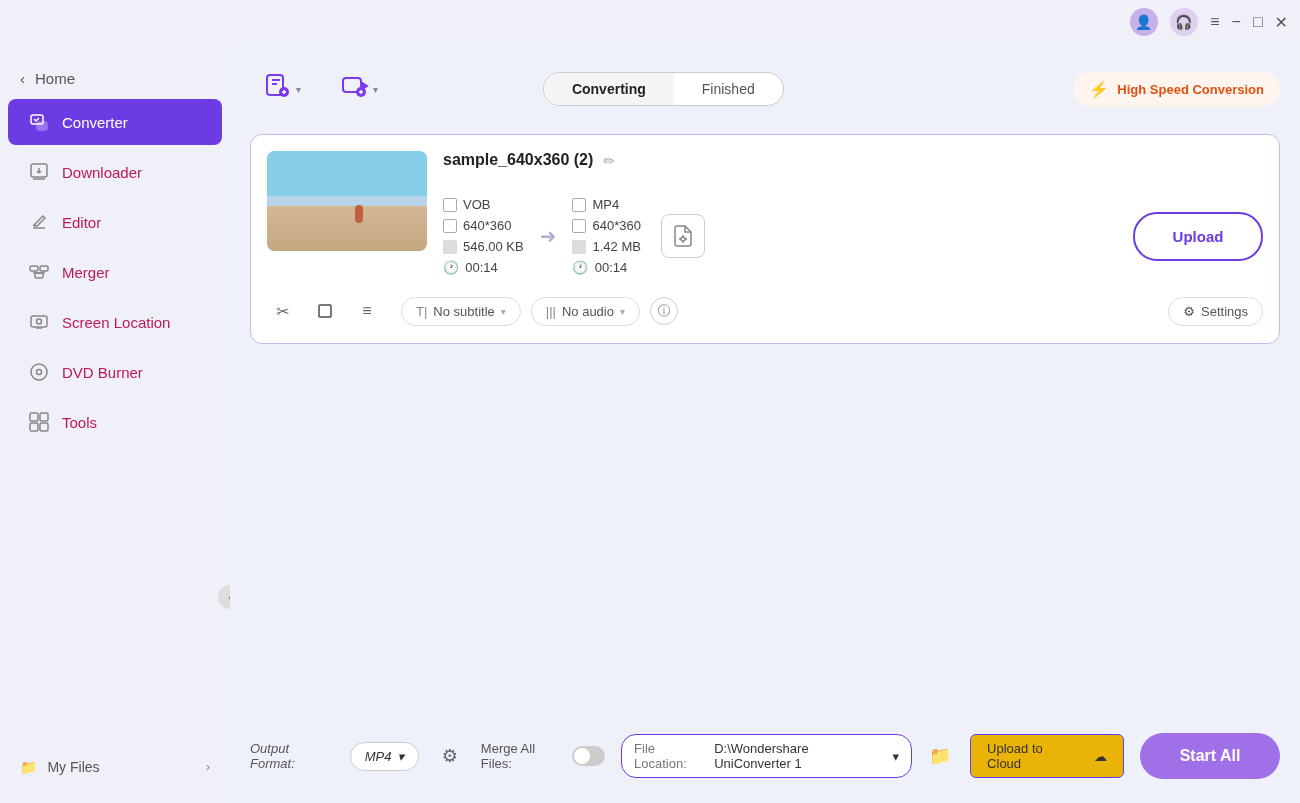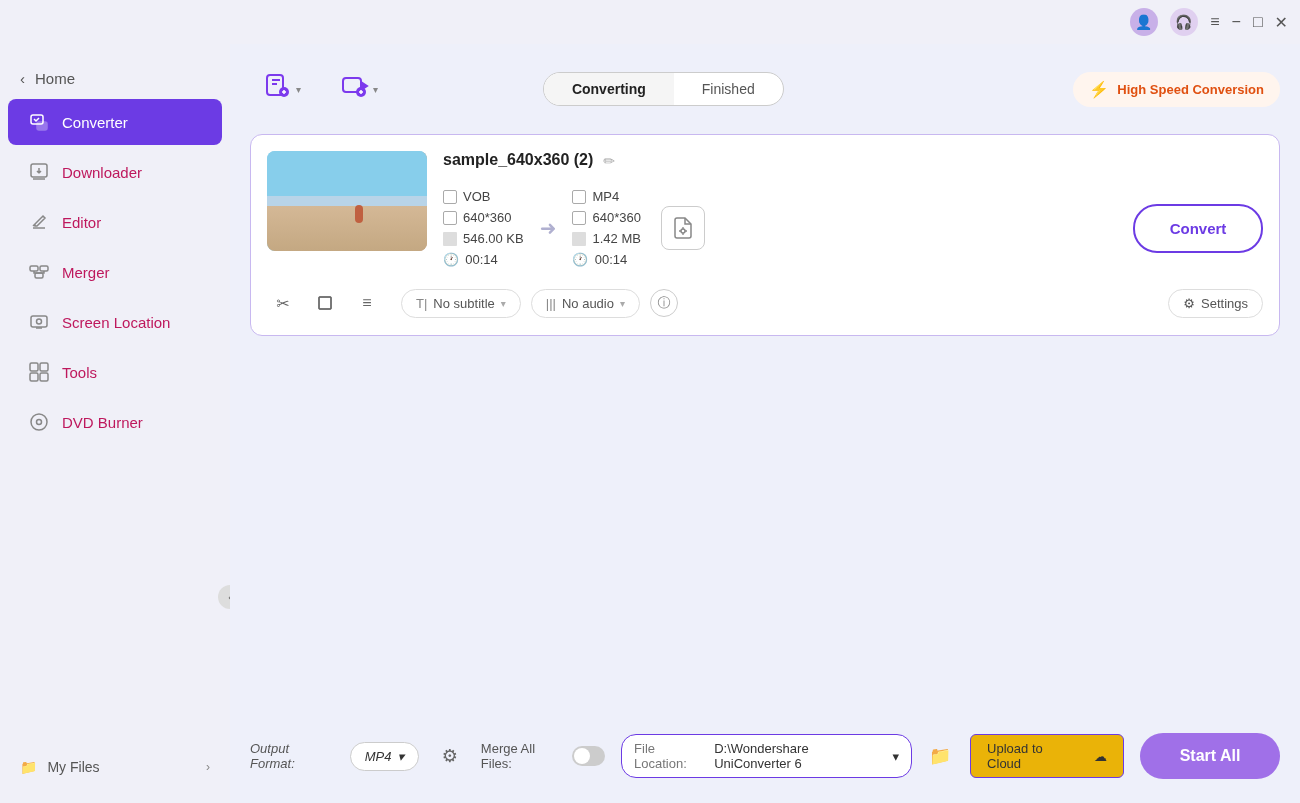--- a/index.html
+++ b/index.html
@@ -94,21 +94,21 @@
       position: relative;
     }
     .thumbnail-figure {
       position: absolute; bottom: 28%; left: 55%;
       width: 8px; height: 18px;
       background: #c06040;
       border-radius: 4px;
     }
 
     .file-info { flex: 1; }
-    .file-title-row { display: flex; align-items: flex-end; gap: 10px; margin-bottom: 20px; }
+    .file-title-row { display: flex; align-items: flex-end; gap: 10px; margin-bottom: 28px; }
     .file-title { font-size: 16px; font-weight: 600; color: #222; }
     .file-edit-icon { color: #aaa; cursor: pointer; font-size: 14px; }
 
     .file-formats {
       display: flex; align-items: center; gap: 8px;
     }
     .format-block { display: flex; flex-direction: column; gap: 6px; }
     .format-row { display: flex; align-items: center; gap: 6px; font-size: 13px; color: #444; }
     .format-icon { width: 14px; height: 14px; border: 1.5px solid #aaa; border-radius: 2px; flex-shrink: 0; }
     .arrow-icon { color: #b0b0d0; font-size: 20px; margin: 0 8px; }
@@ -263,37 +263,37 @@
         <circle cx="10" cy="9.5" r="2.5" stroke="#888" stroke-width="1.5" fill="none"></circle>
         <path d="M7 16h6" stroke="#888" stroke-width="1.5"></path>
       </svg>
     </span>
     <span>Screen Location</span>
   </div>
 
   <div class="sidebar-item">
     <span class="sidebar-icon">
       <svg width="20" height="20" viewBox="0 0 20 20" fill="none">
+        <circle cx="10" cy="10" r="8" stroke="#888" stroke-width="1.5" fill="none"></circle>
+        <circle cx="10" cy="10" r="2.5" stroke="#888" stroke-width="1.5" fill="none"></circle>
+      </svg>
+    </span>
+    <span>DVD Burner</span>
+  </div>
+
+  <div class="sidebar-item">
+    <span class="sidebar-icon">
+      <svg width="20" height="20" viewBox="0 0 20 20" fill="none">
         <rect x="1" y="1" width="8" height="8" rx="1.5" stroke="#888" stroke-width="1.5" fill="none"></rect>
         <rect x="11" y="1" width="8" height="8" rx="1.5" stroke="#888" stroke-width="1.5" fill="none"></rect>
         <rect x="1" y="11" width="8" height="8" rx="1.5" stroke="#888" stroke-width="1.5" fill="none"></rect>
         <rect x="11" y="11" width="8" height="8" rx="1.5" stroke="#888" stroke-width="1.5" fill="none"></rect>
       </svg>
     </span>
     <span>Tools</span>
-  </div>
-
-  <div class="sidebar-item">
-    <span class="sidebar-icon">
-      <svg width="20" height="20" viewBox="0 0 20 20" fill="none">
-        <circle cx="10" cy="10" r="8" stroke="#888" stroke-width="1.5" fill="none"></circle>
-        <circle cx="10" cy="10" r="2.5" stroke="#888" stroke-width="1.5" fill="none"></circle>
-      </svg>
-    </span>
-    <span>DVD Burner</span>
   </div>
 
   <div style="position:relative; flex:1;">
     <div class="sidebar-collapse">‹</div>
   </div>
 
   <div class="sidebar-bottom">
     <span>📁</span>
     <span>My Files</span>
     <span class="sidebar-bottom-arrow">›</span>
@@ -397,21 +397,21 @@
 
           <div class="file-settings-icon">
             <svg width="24" height="24" viewBox="0 0 24 24" fill="none">
               <path d="M14 2H6a2 2 0 00-2 2v16a2 2 0 002 2h12a2 2 0 002-2V8l-6-6z" stroke="#888" stroke-width="1.5" fill="none"></path>
               <path d="M14 2v6h6" stroke="#888" stroke-width="1.5" fill="none"></path>
               <circle cx="12" cy="15" r="2" stroke="#888" stroke-width="1.5" fill="none"></circle>
               <path d="M12 11v2M12 17v2M16 15h-2M10 15H8" stroke="#888" stroke-width="1.3"></path>
             </svg>
           </div>
 
-          <button class="convert-btn">Convert</button>
+          <button class="convert-btn">Upload</button>
         </div>
       </div>
     </div>
 
     <div class="file-card-bottom">
       <div class="file-action-icons">
         <div class="file-action-btn">✂</div>
         <div class="file-action-btn">
           <svg width="18" height="18" viewBox="0 0 18 18" fill="none">
             <rect x="3" y="3" width="12" height="12" rx="1" stroke="#666" stroke-width="1.5" fill="none"></rect>
@@ -457,21 +457,21 @@
     <div class="merge-group">
       <span>Merge All Files:</span>
       <div class="toggle">
         <div class="toggle-knob"></div>
       </div>
     </div>
 
     <div class="file-location-group">
       <span class="file-location-label">File Location:</span>
       <div class="file-location-select">
-        <span>D:\Wondershare UniConverter 6</span>
+        <span>D:\Wondershare UniConverter 1</span>
         <span>▾</span>
       </div>
     </div>
     <div class="folder-browse-btn">📁</div>
 
     <div class="upload-cloud-btn">
       <span>Upload to Cloud</span>
       <span>☁</span>
     </div>
 

